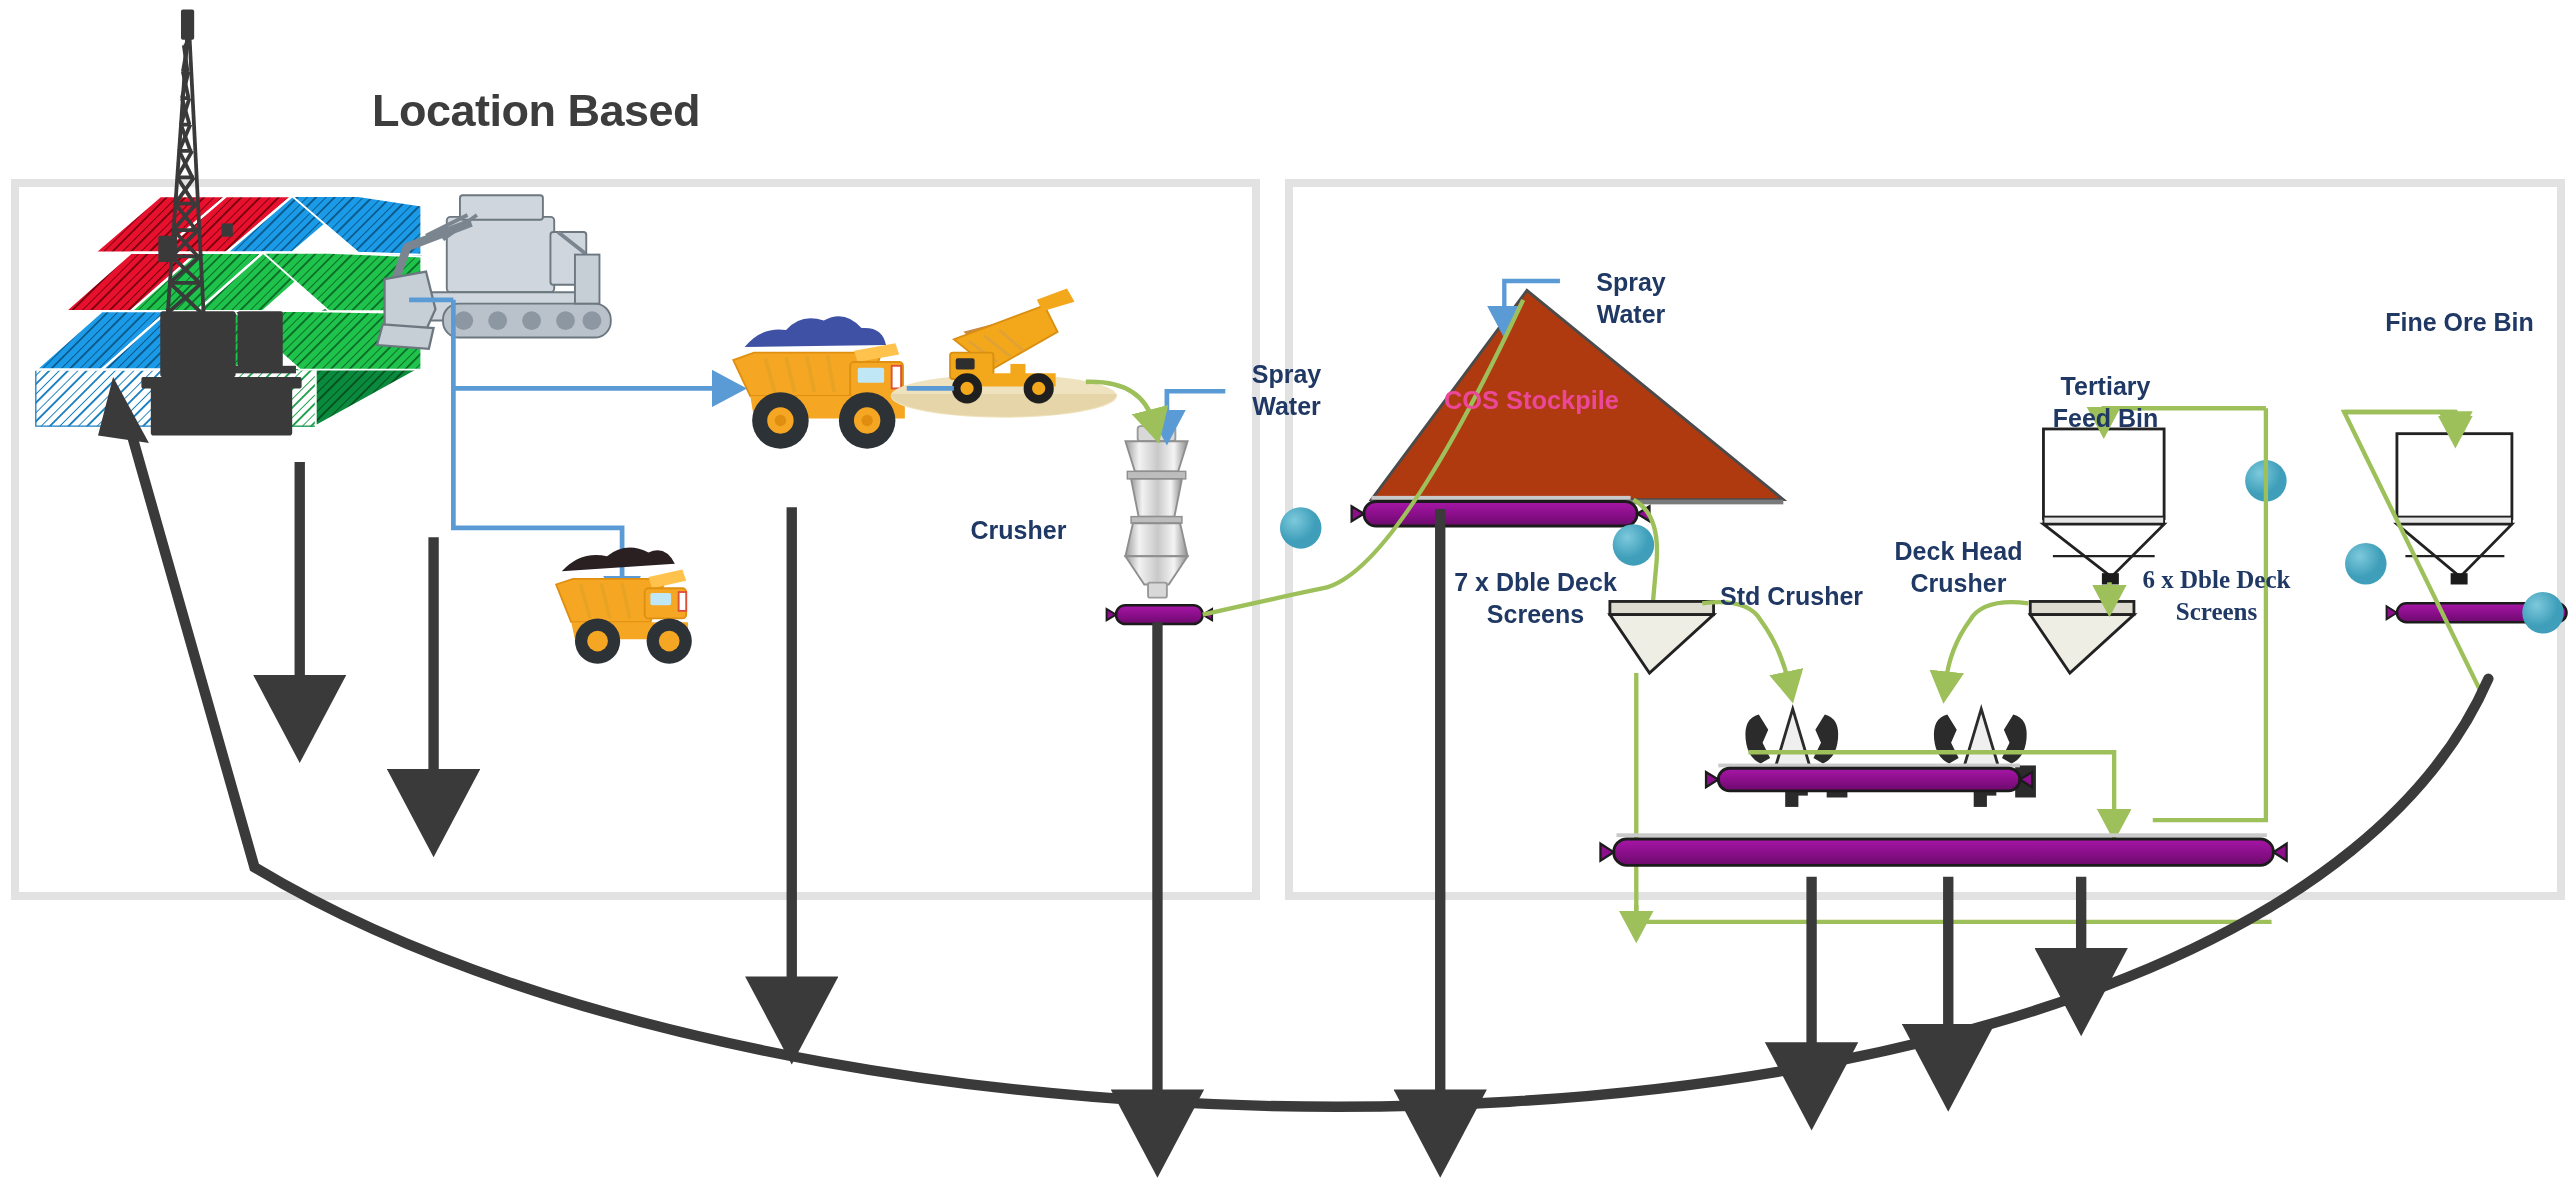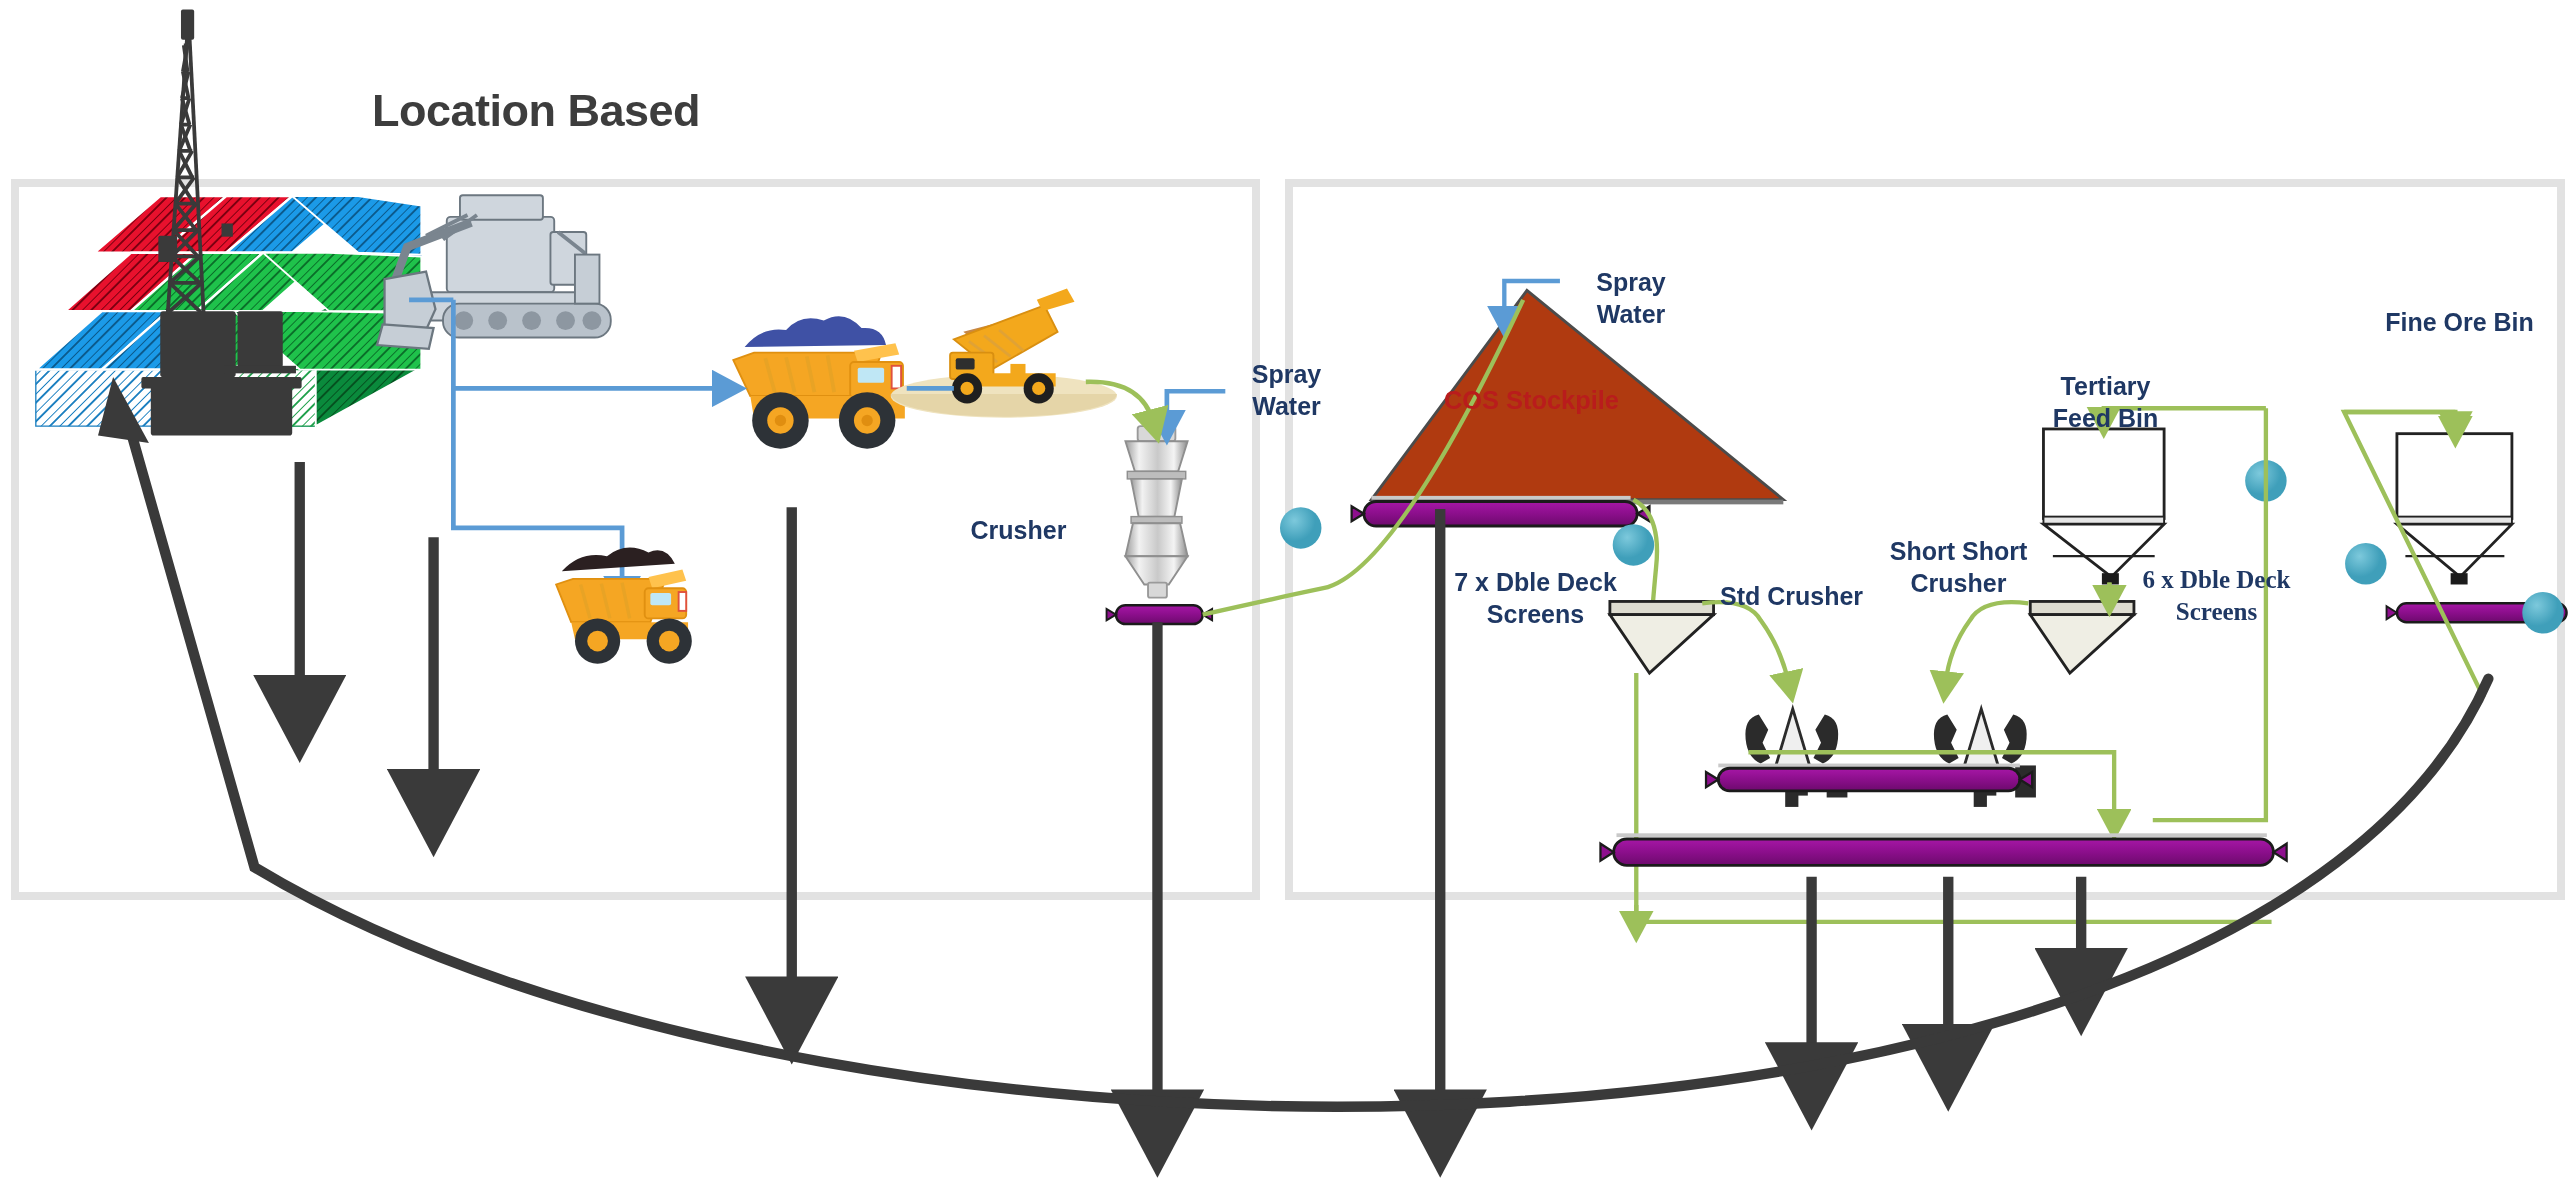--- a/index.html
+++ b/index.html
@@ -4,21 +4,21 @@
 <style>
   html,body{margin:0;padding:0;background:#ffffff;}
   body{width:2576px;height:1201px;position:relative;overflow:hidden;
        font-family:"Liberation Sans","DejaVu Sans",sans-serif;}
   #stage{position:absolute;left:0;top:0;width:2576px;height:1201px;}
   .svglayer{position:absolute;left:0;top:0;width:2576px;height:1201px;}
   .panel-title{position:absolute;font-weight:bold;font-size:45px;color:#3d3d3d;
                letter-spacing:-0.5px;white-space:nowrap;}
   .lbl{position:absolute;font-weight:bold;font-size:25px;color:#1F3864;
        text-align:center;line-height:1.28;white-space:pre-line;}
-  .lbl-white{position:absolute;font-weight:bold;font-size:25.4px;color:#b91c1c;
+  .lbl-white{position:absolute;font-weight:bold;font-size:25.4px;color:#ec4899;
              text-align:center;white-space:nowrap;}
   .panel{position:absolute;border:8.5px solid #e2e2e2;background:transparent;box-sizing:border-box;}
 </style>
 </head>
 <body>
 
 <div id="stage">
 
   <div class="panel" style="left:11.3px;top:179px;width:1249px;height:721px;"></div>
   <div class="panel" style="left:1285px;top:179px;width:1280px;height:721px;"></div>
@@ -404,21 +404,21 @@
   <div class="lbl" style="left:1565px;top:266px;width:132px;">Spray
 Water</div>
 
   <div class="lbl-white" style="left:1395px;top:386px;width:273px;">COS Stockpile</div>
 
   <div class="lbl" style="left:1446px;top:566px;width:179px;">7 x Dble Deck
 Screens</div>
 
   <div class="lbl" style="left:1697px;top:580px;width:189px;">Std Crusher</div>
 
-  <div class="lbl" style="left:1864px;top:535px;width:189px;">Short Short
+  <div class="lbl" style="left:1864px;top:535px;width:189px;">Deck Head
 Crusher</div>
 
   <div class="lbl" style="left:2011px;top:322px;width:189px;margin-top:48px;">Tertiary
 Feed Bin</div>
 
   <div class="lbl" style="left:2113px;top:564px;width:207px;font-family:Liberation Serif, serif;">6 x Dble  Deck
 Screens</div>
 
   <div class="lbl" style="left:2356px;top:306px;width:207px;">Fine Ore Bin</div>
 

